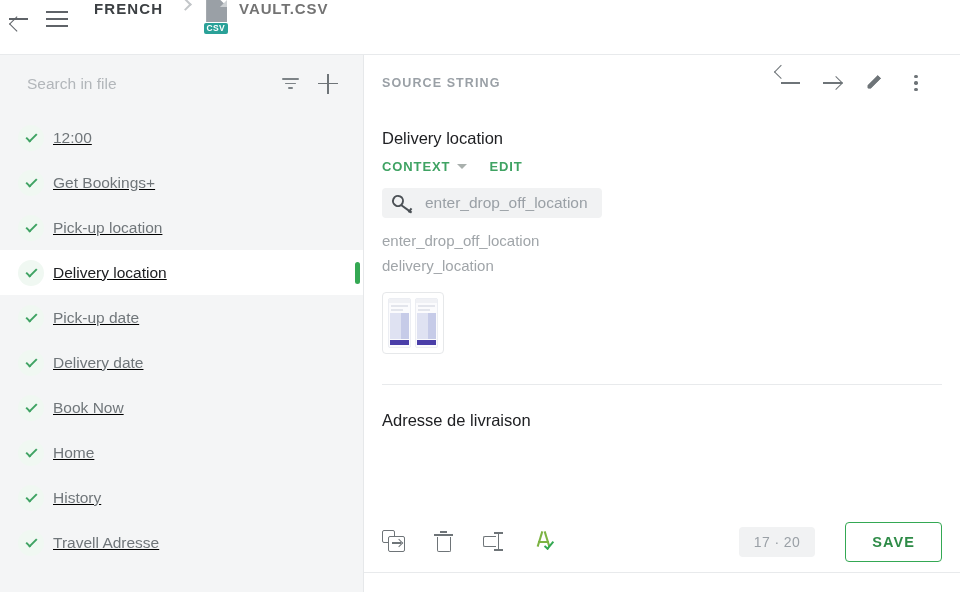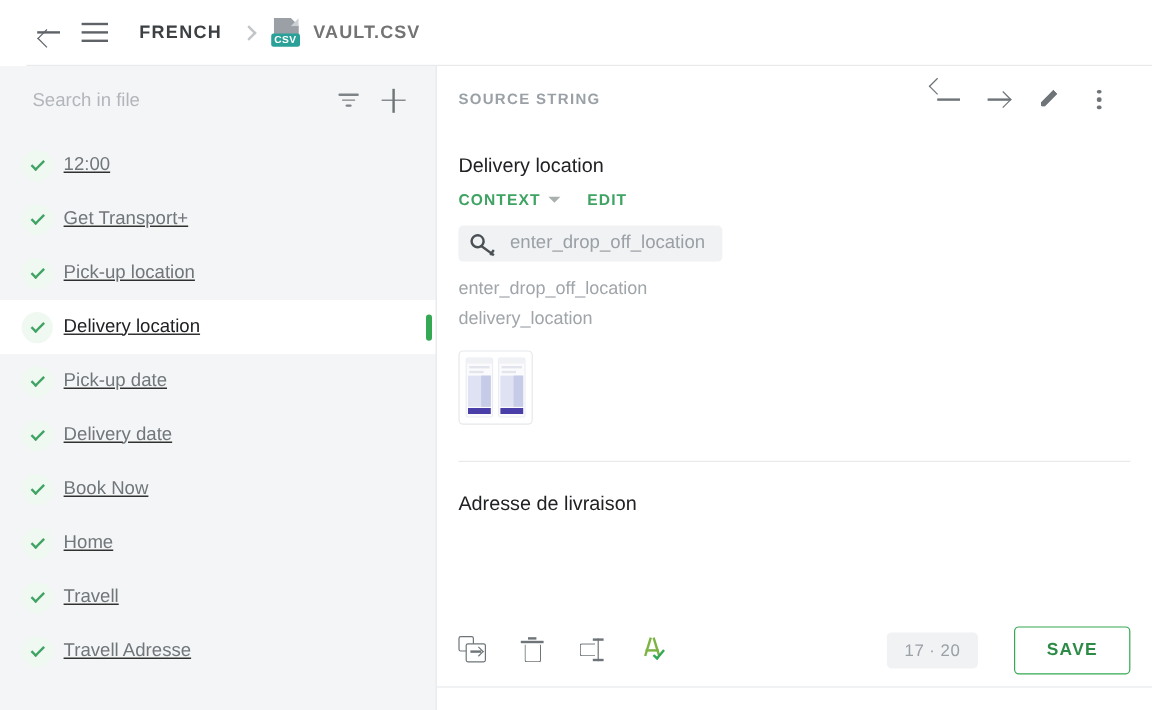--- a/index.html
+++ b/index.html
@@ -8,25 +8,24 @@
     font-family: "Liberation Sans", sans-serif;
     background: #ffffff;
     overflow: hidden;
   }
 
   #app { width: 960px; height: 592px; display: flex; flex-direction: column; position: relative; }
 
   
   .topbar {
     height: 55px; min-height: 55px;
-    display: flex; align-items: center;
+    display: flex; 
     background: #ffffff;
     border-bottom: 1px solid #e8eaec;
     padding-left: 0;
-    margin-left: 22px;
   }
   .icon-btn {
     width: 38px; height: 38px;
     display: flex; align-items: center; justify-content: center;
     cursor: pointer; border-radius: 50%;
   }
   .back-arrow { position: relative; width: 22px; height: 22px; }
   .back-arrow::before {
     content: ""; position: absolute; left: 1px; top: 10px;
     width: 19px; height: 1.8px; background: #5f6368;
@@ -42,21 +41,21 @@
 
   .crumb {
     font-size: 15px; letter-spacing: 1.1px; color: #3c4043;
     font-weight: 600; margin-left: 18px; cursor: pointer;
   }
   .crumb-sep {
     margin: 0 14px 0 18px; width: 9px; height: 9px;
     border-top: 2px solid #c3c6c9; border-right: 2px solid #c3c6c9;
     transform: rotate(45deg);
   }
-  .csv-icon { position: relative; width: 25px; height: 24px; margin-right: 10px; flex: none; }
+  .csv-icon { position: relative; width: 25px; height: 34px; margin-right: 10px; flex: none; }
   .csv-page {
     position: absolute; left: 2px; top: 0; width: 21px; height: 22px;
     background: #9aa0a6;
     clip-path: polygon(0 0, 68% 0, 100% 30%, 100% 100%, 0 100%);
   }
   .csv-fold {
     position: absolute; right: 2px; top: 0; width: 7px; height: 7px;
     background: #cdd1d4; clip-path: polygon(0 0, 100% 100%, 0 100%);
     transform: scaleX(-1);
   }
@@ -321,21 +320,21 @@
         <div class="str-item">
           <div class="check-wrap">
               <div class="check"></div>
             </div>
           <div class="str-label">12:00</div>
         </div>
         <div class="str-item">
           <div class="check-wrap">
               <div class="check"></div>
             </div>
-          <div class="str-label">Get Transport+</div>
+          <div class="str-label">Get Bookings+</div>
         </div>
         <div class="str-item">
           <div class="check-wrap">
               <div class="check"></div>
             </div>
           <div class="str-label">Pick-up location</div>
         </div>
         <div class="str-item selected">
           <div class="check-wrap">
               <div class="check"></div>
@@ -363,21 +362,21 @@
         <div class="str-item">
           <div class="check-wrap">
               <div class="check"></div>
             </div>
           <div class="str-label">Home</div>
         </div>
         <div class="str-item">
           <div class="check-wrap">
               <div class="check"></div>
             </div>
-          <div class="str-label">Travell</div>
+          <div class="str-label">History</div>
         </div>
         <div class="str-item">
           <div class="check-wrap">
               <div class="check"></div>
             </div>
           <div class="str-label">Travell Adresse</div>
         </div>
       </div>
     </div>
 

